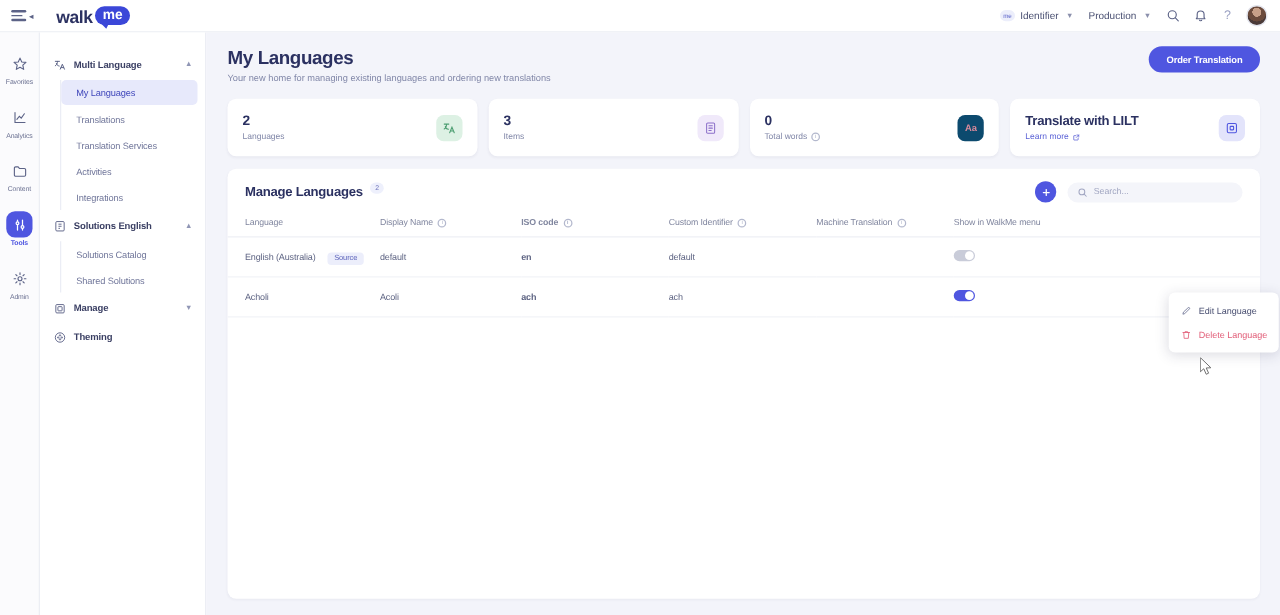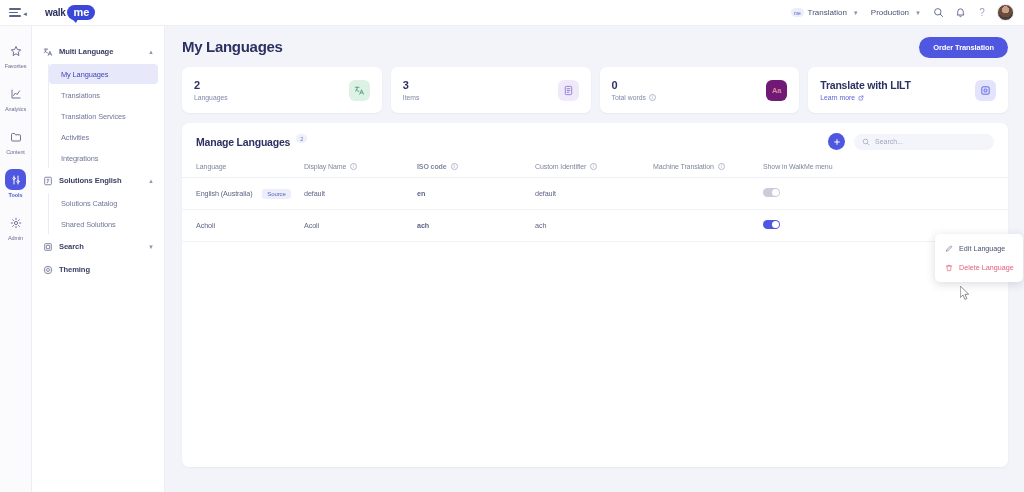--- a/index.html
+++ b/index.html
@@ -18,21 +18,21 @@
     display: flex; align-items: center;
   }
   .burger { margin-left: 9px; width: 14px; height: 14px; display:flex; flex-direction:column; justify-content:center; gap:2px; cursor:pointer;}
   .burger i { display:block; height:1.4px; background:#5c6387; border-radius:1px; }
   .burger i:nth-child(1){ width:12px; }
   .burger i:nth-child(2){ width:9px; }
   .burger i:nth-child(3){ width:12px; }
   .burger-caret { position:absolute; left:22px; top:11px; font-size:6px; color:#5c6387;}
 
   .logo { margin-left: 22px; display: flex; align-items: center; }
-  .logo-walk { font-size: 10px; font-weight: 700; color: #2b3161; letter-spacing: -0.3px; }
+  .logo-walk { font-size: 14px; font-weight: 700; color: #2b3161; letter-spacing: -0.3px; }
   .logo-me {
     margin-left: 2px; background: #3b47d8; color: #fff; font-size: 11px; font-weight: 700;
     border-radius: 9px; padding: 1px 6px 2px 6px; position: relative; line-height: 12px;
   }
   .logo-me:after{
     content:""; position:absolute; left:5px; bottom:-3px; width:0;height:0;
     border-left:4px solid transparent; border-right:2px solid transparent; border-top:4px solid #3b47d8;
   }
   .topbar-right { margin-left: auto; display: flex; align-items: center; gap: 0px; padding-right: 10px; }
   .env-pill { display:flex; align-items:center; gap:4px; font-size:8px; color:#4a5072; padding:3px 6px; cursor:pointer;}
@@ -92,21 +92,21 @@
   .card {
     background:#fff; border-radius:7px; height:46px; flex:1;
     display:flex; align-items:center; padding:0 12px; box-shadow:0 1px 2px rgba(40,44,80,.05);
   }
   .card-text { flex:1; }
   .card-val { font-size:11px; font-weight:700; color:#2b3161; line-height:13px;}
   .card-lbl { font-size:6.8px; color:#8187a8; margin-top:2px; display:flex; align-items:center; gap:3px;}
   .card-ico { width:21px;height:21px;border-radius:6px;display:flex;align-items:center;justify-content:center;font-size:9px;}
   .ico-green{ background:#ddf1e4; color:#4e9f73;}
   .ico-purple{ background:#f0e9fa; color:#8b6fc9;}
-  .ico-pink{ background:#701a75; color:#d98a9b;}
+  .ico-pink{ background:#0c4a6e; color:#d98a9b;}
   .ico-indigo{ background:#e3e4fb; color:#4f56e0;}
   .card-lilt-title { font-size:10.5px; font-weight:700; color:#2b3161; letter-spacing:-0.2px;}
   .card-lilt-link { font-size:6.8px; color:#5b62d6; margin-top:3px; display:flex; align-items:center; gap:3px; cursor:pointer;}
 
   
   .panel {
     margin: 10px 16px 0 17px; background:#fff; border-radius:7px; height:344px;
     box-shadow:0 1px 2px rgba(40,44,80,.05); position:relative; overflow:hidden;
   }
   .panel-head { display:flex; align-items:center; padding:10px 14px 8px 14px; }
@@ -174,21 +174,21 @@
     <span class="burger-caret">◄</span>
 
     <div class="logo">
       <span class="logo-walk">walk</span>
       <span class="logo-me">me</span>
     </div>
 
     <div class="topbar-right">
       <div class="env-pill">
         <span class="ws-badge">me</span>
-        <span>Translation</span>
+        <span>Identifier</span>
         <span class="caret">▼</span>
       </div>
       <div class="env-pill">
         <span>Production</span>
         <span class="caret">▼</span>
       </div>
       <div class="icon-btn">
         <svg width="11" height="11" viewBox="0 0 24 24" fill="none" stroke="#5c6387" stroke-width="2">
             <circle cx="10.5" cy="10.5" r="7"></circle>
             <line x1="16" y1="16" x2="21" y2="21" stroke-linecap="round"></line>
@@ -297,21 +297,21 @@
     </div>
 
 
     <div class="grp">
       <span class="grp-ico">
         <svg width="10" height="10" viewBox="0 0 24 24" fill="none" stroke="#5c6387" stroke-width="1.8" stroke-linejoin="round">
             <rect x="4" y="4" width="16" height="16" rx="2"></rect>
             <rect x="8" y="8" width="8" height="8" rx="1"></rect>
           </svg>
       </span>
-      <span class="grp-label">Search</span>
+      <span class="grp-label">Manage</span>
       <span class="grp-caret">▼</span>
     </div>
 
     <div class="grp">
       <span class="grp-ico">
         <svg width="10" height="10" viewBox="0 0 24 24" fill="none" stroke="#5c6387" stroke-width="1.8">
             <circle cx="12" cy="12" r="9"></circle>
             <circle cx="12" cy="8" r="1.3"></circle>
             <circle cx="8.5" cy="12" r="1.3"></circle>
             <circle cx="15.5" cy="12" r="1.3"></circle>
@@ -319,20 +319,21 @@
           </svg>
       </span>
       <span class="grp-label">Theming</span>
     </div>
   </div>
 
   <div class="main">
 
     <div class="page-head">
       <div class="page-title">My Languages</div>
+      <div class="page-sub">Your new home for managing existing languages and ordering new translations</div>
       <button class="order-btn">Order Translation</button>
     </div>
 
     <div class="cards">
 
       <div class="card">
         <div class="card-text">
           <div class="card-val">2</div>
           <div class="card-lbl">
             <span>Languages</span>

